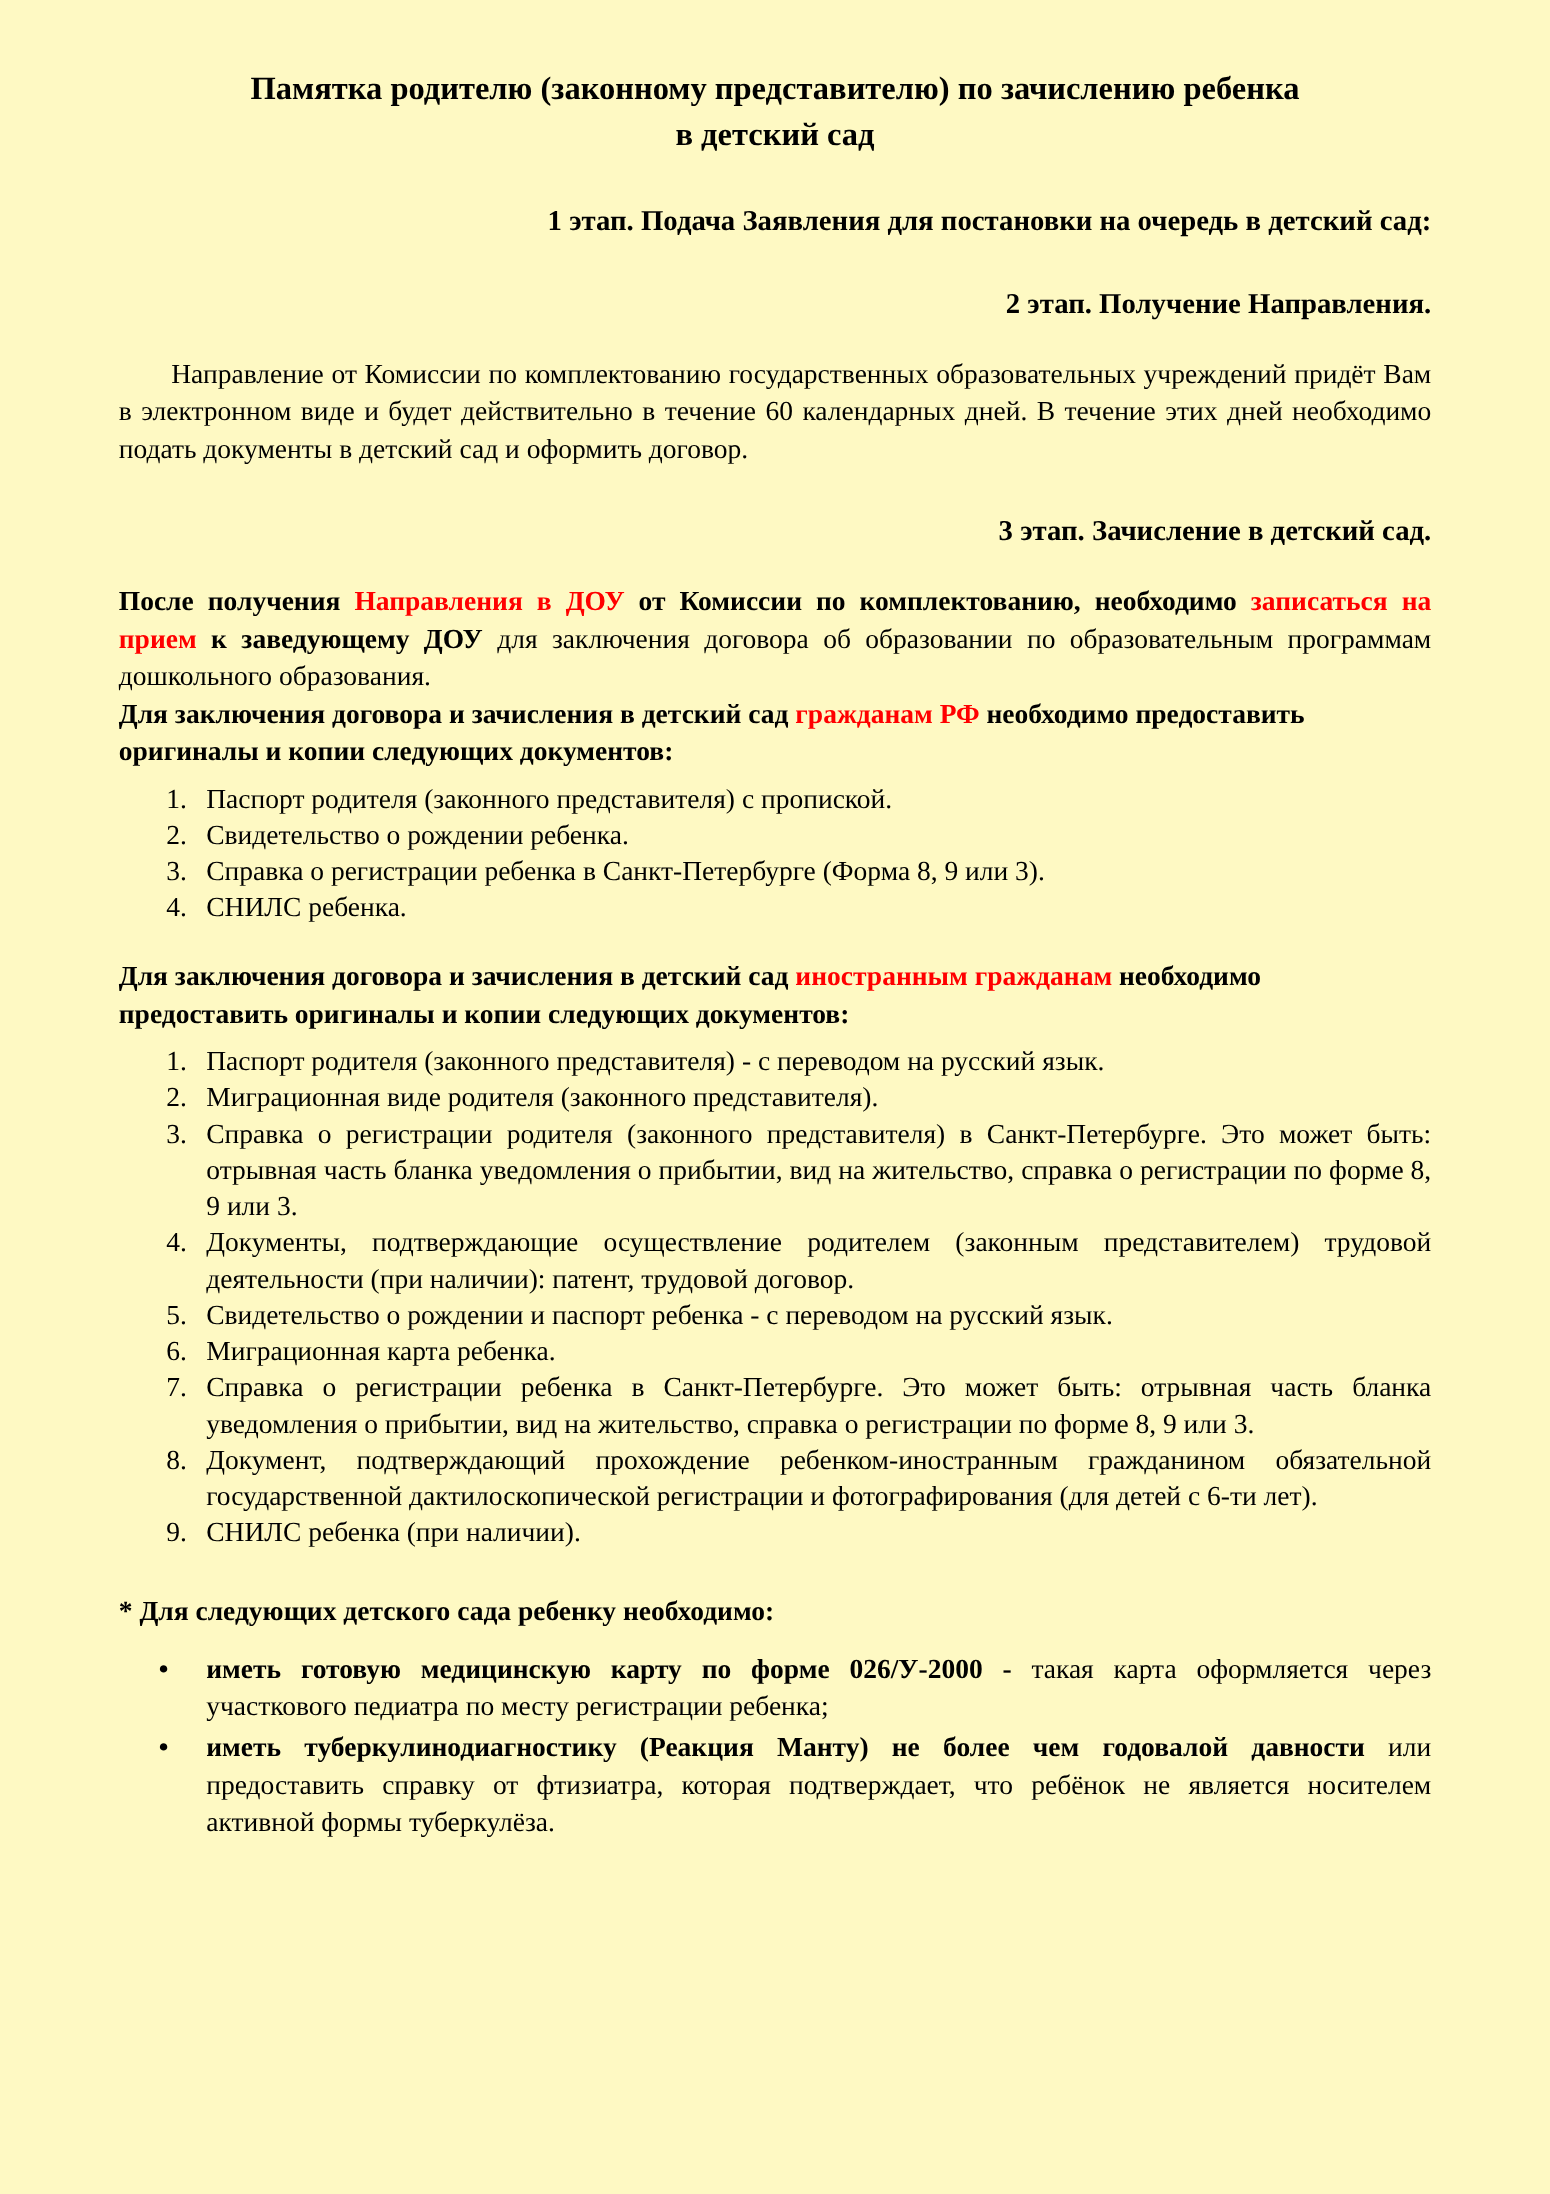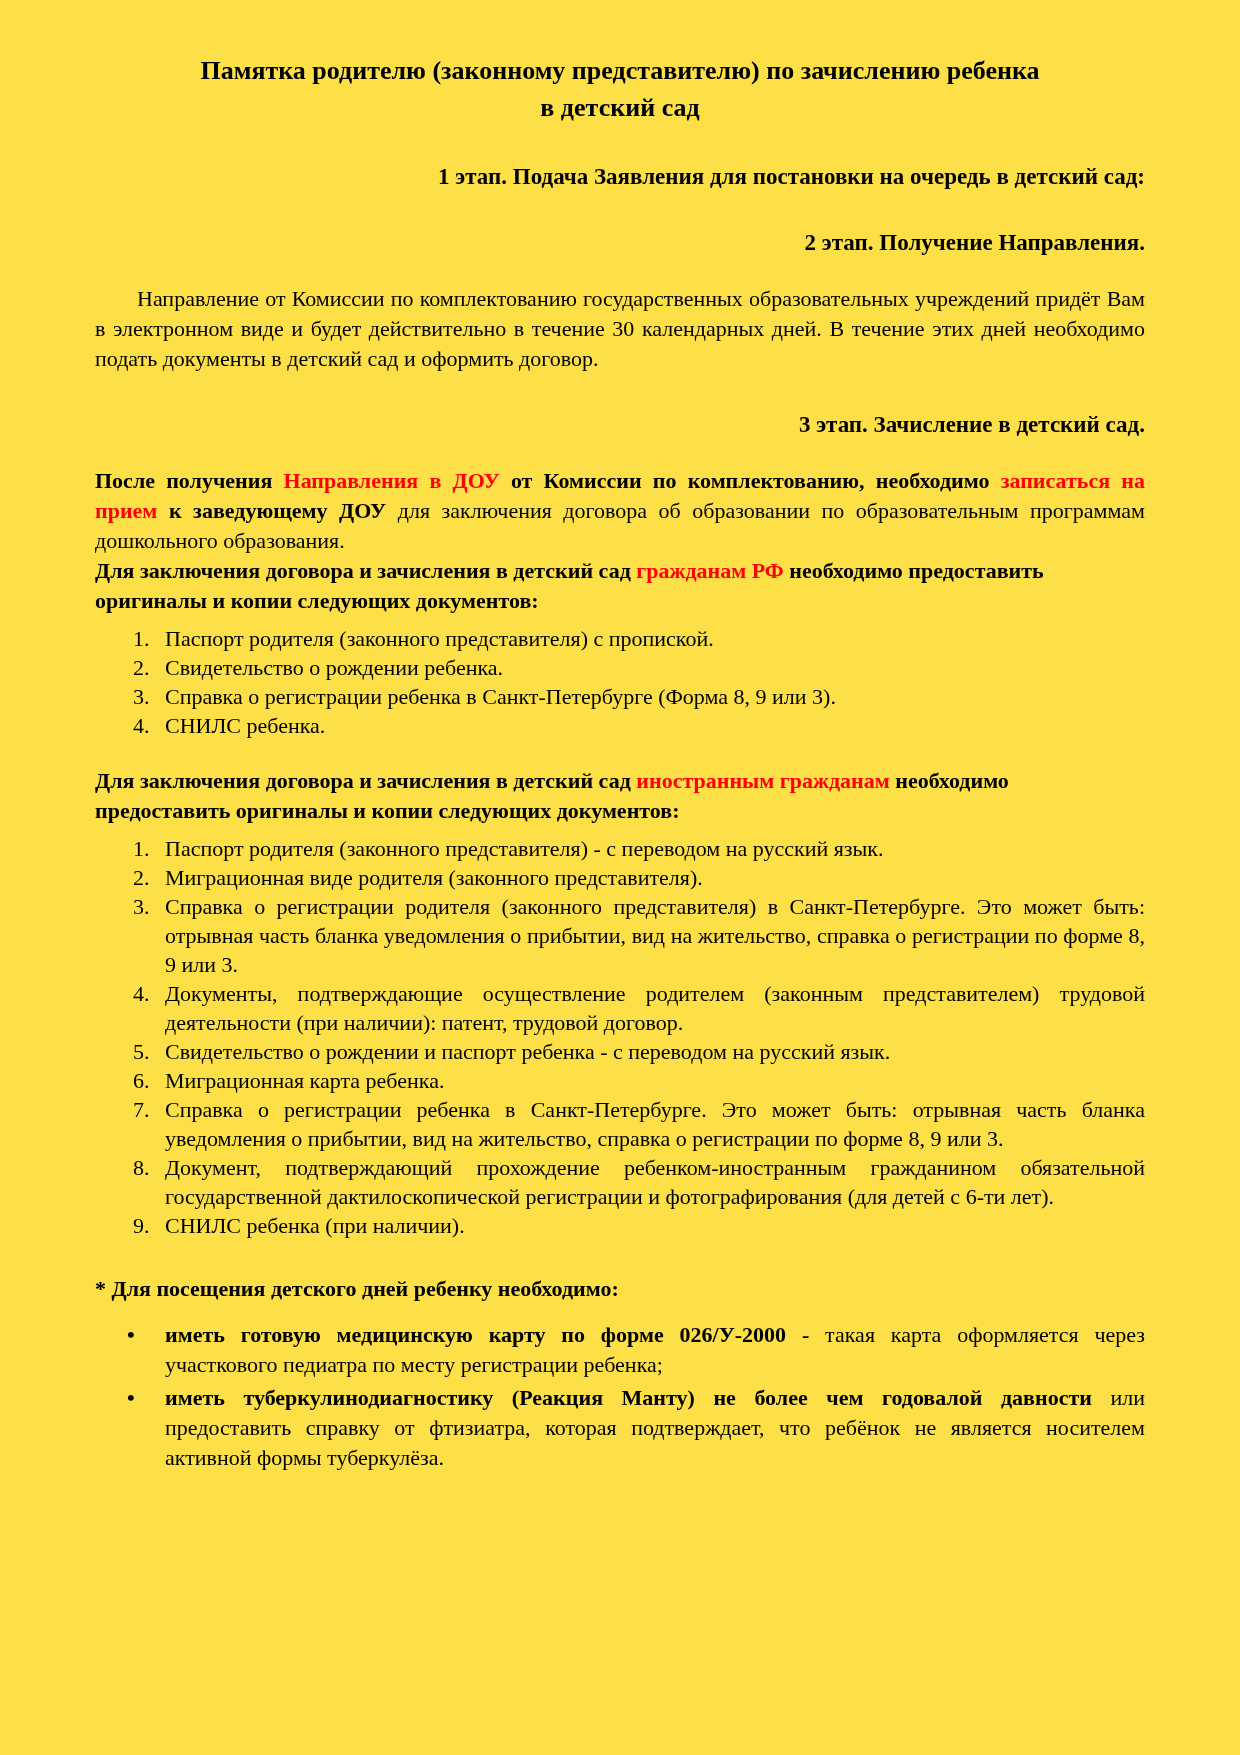--- a/index.html
+++ b/index.html
@@ -1,21 +1,21 @@
 <!DOCTYPE html>
 <html lang="ru" style="--accent-red: #ff0000;"><head>
 <meta charset="utf-8">
 <style>
   html, body { margin: 0; padding: 0; background: #ffffff; }
   .page {
     width: 1240px;
     min-height: 1755px;
     box-sizing: border-box;
     padding: 52px 95px 60px 95px;
-    background: #fde047;
+    background: #fef9c3;
     font-family: "Liberation Serif", "DejaVu Serif", serif;
     font-size: 22px;
     color: #000000;
   }
   .title { font-size: 26px; font-weight: bold; text-align: center; line-height: 37px; margin: 0; }
   .tline { display: block; }
   .stage-heading {
     font-size: 23px; font-weight: bold; text-align: right;
     margin: 36px 0 26px 0; line-height: 30px;
   }
@@ -49,21 +49,21 @@
   <h1 class="title">
     <span class="tline">Памятка родителю (законному представителю) по зачислению ребенка</span>
     <span class="tline">в детский сад</span>
   </h1>
 
   <h2 class="stage-heading">1 этап. Подача Заявления для постановки на очередь в детский сад:</h2>
 
 
   <h2 class="stage-heading">2 этап. Получение Направления.</h2>
 
-  <p class="para just indent">Направление от Комиссии по комплектованию государственных образовательных учреждений придёт Вам в электронном виде и будет действительно в течение 30 календарных дней. В течение этих дней необходимо подать документы в детский сад и оформить договор.</p>
+  <p class="para just indent">Направление от Комиссии по комплектованию государственных образовательных учреждений придёт Вам в электронном виде и будет действительно в течение 60 календарных дней. В течение этих дней необходимо подать документы в детский сад и оформить договор.</p>
 
   <h2 class="stage-heading">3 этап. Зачисление в детский сад.</h2>
 
   <p class="para just"><span class="b">После получения </span><span class="b r">Направления в ДОУ</span><span class="b"> от Комиссии по комплектованию, необходимо </span><span class="b r">записаться на прием</span><span class="b"> к заведующему ДОУ </span><span>для заключения договора об образовании по образовательным программам дошкольного образования.</span></p>
 
   <p class="para"><span class="b">Для заключения договора и зачисления в детский сад </span><span class="b r">гражданам РФ</span><span class="b"> необходимо предоставить оригиналы и копии следующих документов:</span></p>
 
   <ol class="doc-list">
       <li><span>Паспорт родителя (законного представителя) с пропиской.</span></li>
       <li><span>Свидетельство о рождении ребенка.</span></li>
@@ -78,20 +78,20 @@
       <li><span>Миграционная виде родителя (законного представителя).</span></li>
       <li><span>Справка о регистрации родителя (законного представителя) в Санкт-Петербурге.  Это может быть: отрывная часть бланка уведомления о прибытии, вид на жительство, справка о регистрации по форме 8, 9 или 3.</span></li>
       <li><span>Документы, подтверждающие осуществление родителем (законным представителем) трудовой деятельности (при наличии): патент, трудовой договор.</span></li>
       <li><span>Свидетельство о рождении и паспорт ребенка - с переводом на русский язык.</span></li>
       <li><span>Миграционная карта ребенка.</span></li>
       <li><span>Справка о регистрации ребенка в Санкт-Петербурге. Это может быть: отрывная часть бланка уведомления о прибытии, вид на жительство, справка о регистрации по форме 8, 9 или 3.</span></li>
       <li><span>Документ, подтверждающий прохождение ребенком-иностранным гражданином обязательной государственной дактилоскопической регистрации и фотографирования (для детей с 6-ти лет).</span></li>
       <li><span>СНИЛС ребенка (при наличии).</span></li>
     </ol>
 
-  <p class="para bold visiting-heading">* Для посещения детского дней ребенку необходимо:</p>
+  <p class="para bold visiting-heading">* Для следующих детского сада ребенку необходимо:</p>
 
   <ul class="bullets">
       <li><span class="marker">•</span><span class="b">иметь готовую медицинскую карту по форме 026/У-2000 - </span><span>такая карта оформляется через участкового педиатра по месту регистрации ребенка;</span></li>
       <li><span class="marker">•</span><span class="b">иметь туберкулинодиагностику (Реакция Манту) не более чем годовалой давности </span><span>или предоставить справку от фтизиатра, которая подтверждает, что ребёнок не является носителем активной формы туберкулёза.</span></li>
     </ul>
 
 </div>
 
 </body></html>

